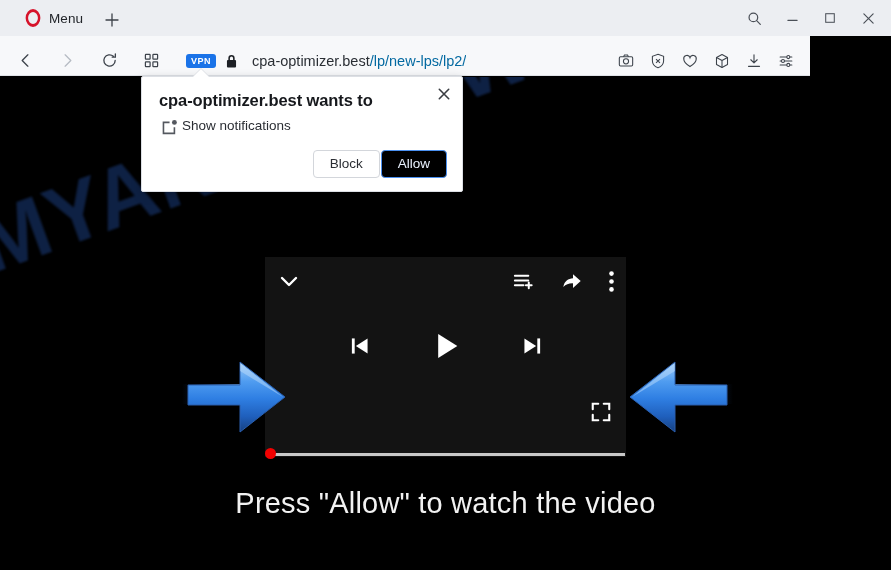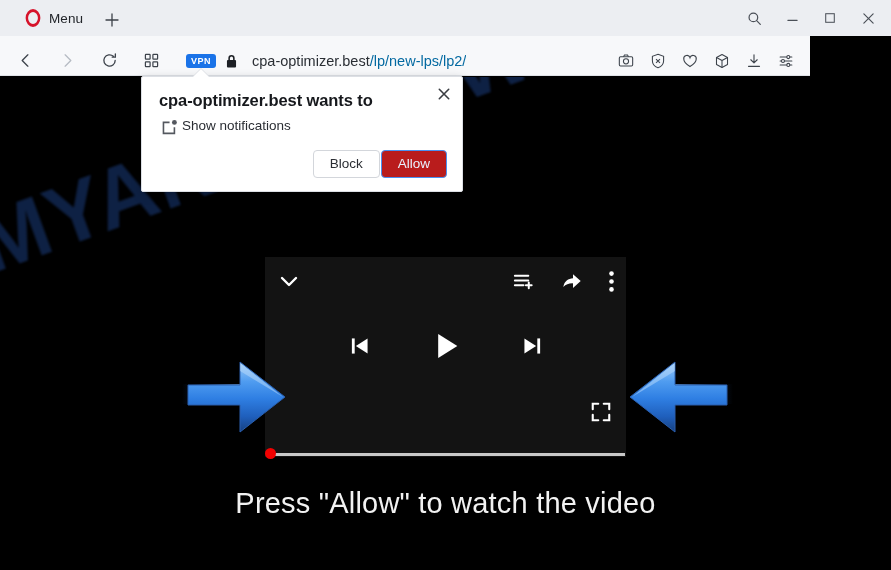--- a/index.html
+++ b/index.html
@@ -217,21 +217,21 @@
   }
   .btn {
     font-size: 13.5px;
     padding: 6px 16px 7px 16px;
     border-radius: 4px;
     cursor: pointer;
     line-height: 1;
     font-family: "Liberation Sans", sans-serif;
   }
   .btn-block { background: #fff; color: #2b2e33; border: 1px solid #d3d6db; }
-  .btn-allow { background: #b91c1c; color: #e9f1fd; border: 1px solid #4a90f0; }
+  .btn-allow { background: #000000; color: #e9f1fd; border: 1px solid #4a90f0; }
 </style>
 </head>
 <body>
 
 <div id="app">
 
   <div class="tabbar">
     <div class="menu-btn">
       <div class="opera-o"></div>
       <span class="menu-label">Menu</span>

